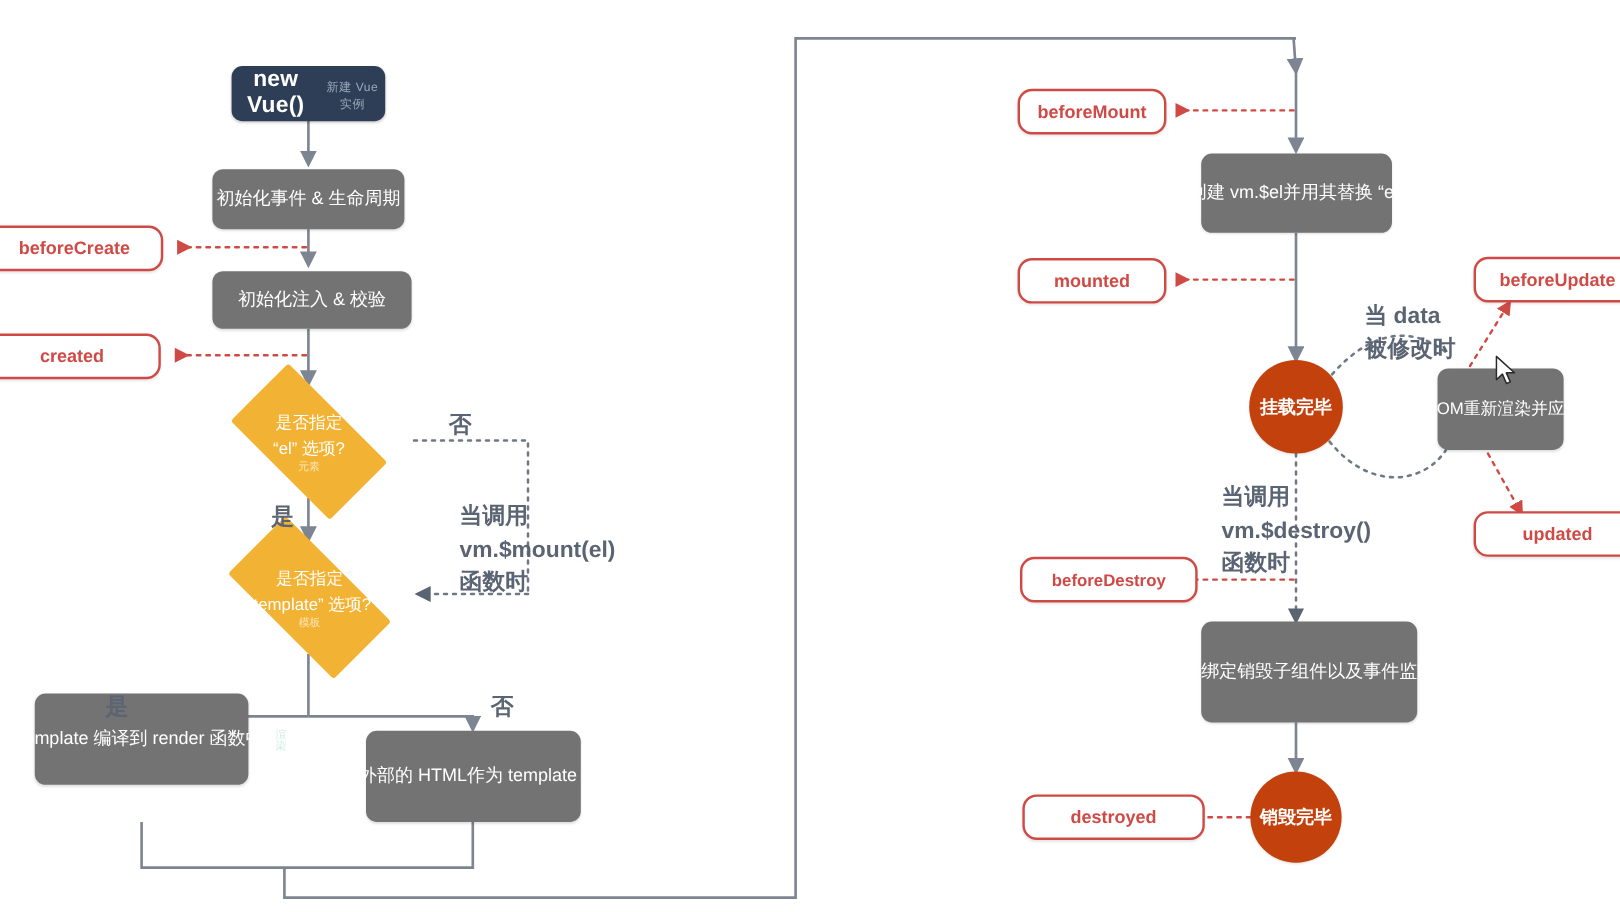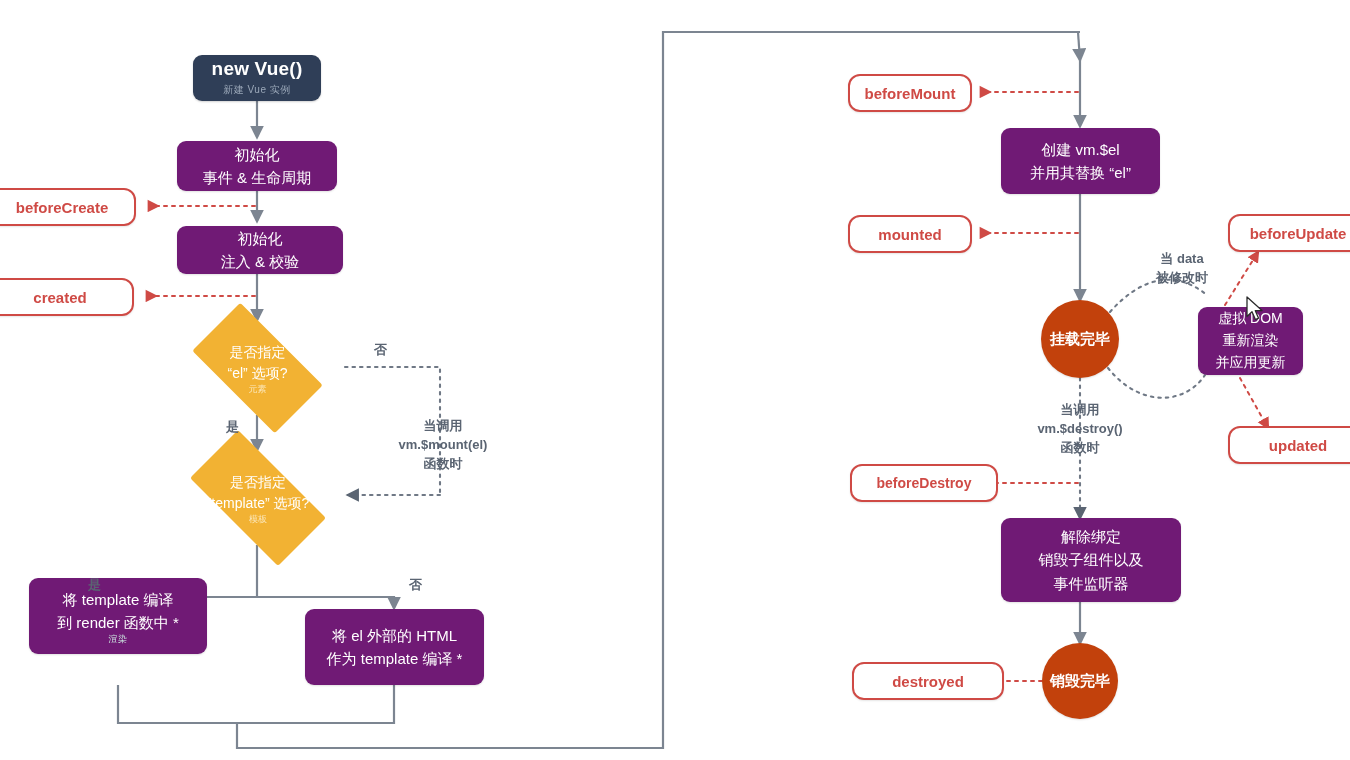--- a/index.html
+++ b/index.html
@@ -5,34 +5,34 @@
 <style>
   html,body{margin:0;padding:0;background:#ffffff;}
   body{
     width:1350px;height:760px;position:relative;overflow:hidden;
     font-family:"Liberation Sans","DejaVu Sans",sans-serif;
     background:#fff;
   }
   #stage{position:absolute;left:0;top:0;width:1350px;height:760px;}
   svg#wires{position:absolute;left:0;top:0;width:1350px;height:760px;pointer-events:none;}
 
-  .node{position:absolute;box-sizing:border-box;display:flex;flex-direction:column;
+  .node{position:absolute;box-sizing:border-box;display:flex;flex-direction:row;
         align-items:center;justify-content:center;text-align:center;}
 
   
   .n-dark{
     background:#2f3e57;border-radius:9px;color:#fff;
     box-shadow:0 1px 2px rgba(0,0,0,.18);
   }
   .n-dark .t1{font-size:19px;font-weight:bold;letter-spacing:.2px;line-height:1.1;}
   .n-dark .t2{font-size:10px;color:#9aa7b8;margin-top:3px;letter-spacing:.5px;}
 
   
   .n-green{
-    background:#701a75;border-radius:9px;color:#fff;
+    background:#737373;border-radius:9px;color:#fff;
     box-shadow:0 1px 2px rgba(0,0,0,.12);
   }
   .n-green .ln{font-size:15px;line-height:1.55;white-space:nowrap;}
   .n-green .sub{font-size:9px;color:#cfeee4;line-height:1;margin-top:1px;letter-spacing:.5px;}
 
   
   .n-diamond{background:transparent;justify-content:center;}
   .n-diamond .dshape{
     position:absolute;left:0;top:0;width:100%;height:100%;
     background:#f2b233;
@@ -50,22 +50,22 @@
     box-shadow:0 1px 2px rgba(0,0,0,.10);
   }
 
   
   .n-circle{
     background:#c2410c;border-radius:50%;color:#fff;font-weight:bold;font-size:15px;
     box-shadow:0 1px 2px rgba(0,0,0,.12);
   }
 
   
-  .lbl{position:absolute;color:#5a6472;font-size:13px;font-weight:bold;line-height:1.45;
-       text-align:center;white-space:pre;}
+  .lbl{position:absolute;color:#5a6472;font-size:19px;font-weight:bold;line-height:1.45;
+       white-space:pre;}
 
   
   #cursor{position:absolute;width:20px;height:26px;pointer-events:none;z-index:50;}
 </style>
 </head>
 <body>
 
 <div id="stage">
 
   <svg id="wires" viewBox="0 0 1350 760" xmlns="http://www.w3.org/2000/svg">

